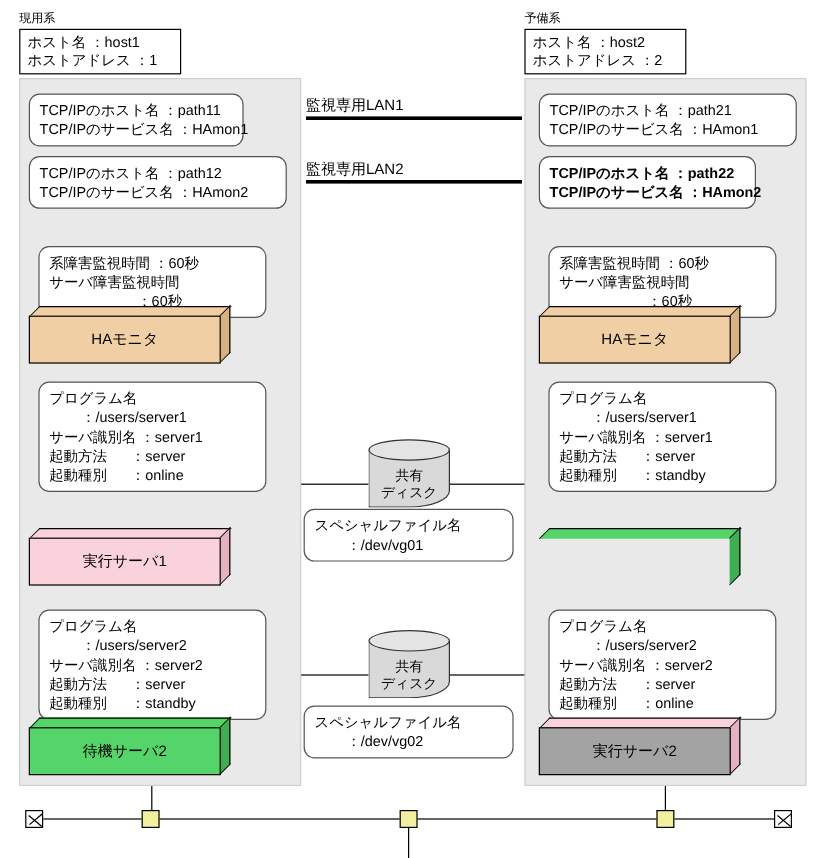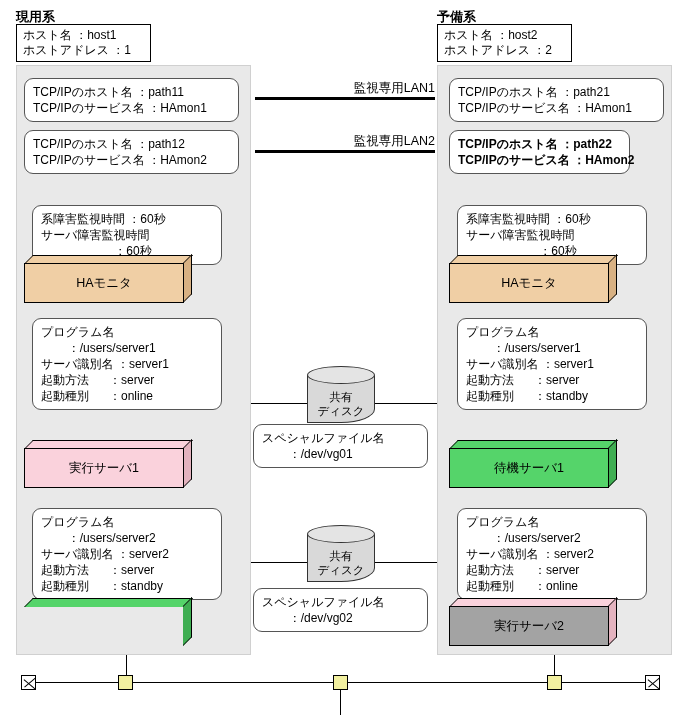--- a/index.html
+++ b/index.html
@@ -1,22 +1,22 @@
 <!DOCTYPE html>
 <html><head>
 <meta charset="utf-8">
 <style>
   html,body{margin:0;padding:0;background:#ffffff;}
   body{width:681px;height:715px;position:relative;font-family:"Liberation Sans","DejaVu Sans",sans-serif;color:#000;}
   .abs{position:absolute;box-sizing:border-box;}
-  .lbl{font-size:13px;white-space:nowrap;font-weight:bold;}
+  .lbl{font-size:10px;white-space:nowrap;}
   .hostbox{border:1px solid #000;background:#fff;font-size:12px;line-height:15px;padding:3px 6px;white-space:pre;}
   .sysbox{background:#e9e9e9;border:1px solid #d0d0d0;}
   .infobox{border:1px solid #555;border-radius:9px;background:#fff;font-size:12px;line-height:16px;padding:5px 8px;white-space:pre;}
-  .lanlabel{font-size:12.5px;text-align:right;white-space:nowrap;}
+  .lanlabel{font-size:12.5px;text-align:left;white-space:nowrap;}
   .lanline{background:#000;height:3px;}
   .thinline{background:#000;height:1px;}
   
   .block{position:absolute;}
   .block .face{position:absolute;left:0;top:8px;border:1px solid #000;box-sizing:border-box;display:flex;align-items:center;justify-content:center;font-size:12.5px;white-space:nowrap;}
   .block .top{position:absolute;border:1px solid #000;border-bottom:none;box-sizing:border-box;}
   .block .side{position:absolute;border:1px solid #000;border-left:none;box-sizing:border-box;}
   
   .cyl{position:absolute;}
   .cyl .body{position:absolute;left:0;top:9px;width:100%;border-left:1px solid #333;border-right:1px solid #333;border-bottom:1px solid #333;border-radius:0 0 50%/0 0 14px 14px;background:#d9d9d9;box-sizing:border-box;}
@@ -43,21 +43,21 @@
 ホストアドレス ：1</div>
 <div class="abs hostbox" style="left:437px;top:24px;width:135px;">ホスト名 ：host2
 ホストアドレス ：2</div>
 
 <div class="abs lanlabel" style="left:255px;top:80px;width:180px;">監視専用LAN1</div>
 <div class="abs lanline" style="left:255px;top:97px;width:180px;"></div>
 
 <div class="abs lanlabel" style="left:255px;top:133px;width:180px;">監視専用LAN2</div>
 <div class="abs lanline" style="left:255px;top:150px;width:180px;"></div>
 
-<div class="abs infobox" style="left:24px;top:78px;width:215px;">TCP/IPのホスト名 ：path11
+<div class="abs infobox" style="left:24px;top:78px;width:179px;">TCP/IPのホスト名 ：path11
 TCP/IPのサービス名 ：HAmon1</div>
 <div class="abs infobox" style="left:24px;top:130px;width:215px;">TCP/IPのホスト名 ：path12
 TCP/IPのサービス名 ：HAmon2</div>
 
 <div class="abs infobox" style="left:449px;top:78px;width:215px;">TCP/IPのホスト名 ：path21
 TCP/IPのサービス名 ：HAmon1</div>
 <div class="abs infobox" style="left:449px;top:130px;width:181px;font-weight:bold;">TCP/IPのホスト名 ：path22
 TCP/IPのサービス名 ：HAmon2</div>
 
 <div class="abs infobox" style="left:32px;top:205px;width:190px;">系障害監視時間 ：60秒
@@ -96,39 +96,39 @@
 <div class="block" style="left:24px;top:440px;width:168px;height:48px;text-align:center;">
   <div class="top" style="left:0;top:0;width:160px;height:9px;background:#fad2dc;transform:skewX(-45deg);transform-origin:bottom left;"></div>
   <div class="side" style="left:159px;top:8px;width:9px;height:40px;background:#e4b3bf;transform:skewY(-45deg);transform-origin:top left;"></div>
   <div class="face" style="width:160px;height:40px;background:#fad2dc;">
     <span>実行サーバ1</span>
   </div>
 </div>
 <div class="block" style="left:449px;top:440px;width:168px;height:48px;">
   <div class="top" style="left:0;top:0;width:160px;height:9px;background:#55d46a;transform:skewX(-45deg);transform-origin:bottom left;"></div>
   <div class="side" style="left:159px;top:8px;width:9px;height:40px;background:#3fae52;transform:skewY(-45deg);transform-origin:top left;"></div>
-  <div class="face" style="width:160px;height:40px;background:#55d46a;">
-    <span>待機サーバ1</span>
-  </div>
 </div>
 
 <div class="abs infobox" style="left:32px;top:508px;width:190px;">プログラム名
         ：/users/server2
 サーバ識別名 ：server2
 起動方法      ：server
 起動種別      ：standby</div>
 <div class="abs infobox" style="left:457px;top:508px;width:190px;">プログラム名
         ：/users/server2
 サーバ識別名 ：server2
 起動方法      ：server
 起動種別      ：online</div>
 
 <div class="block" style="left:24px;top:598px;width:168px;height:48px;">
   <div class="top" style="left:0;top:0;width:160px;height:9px;background:#55d46a;transform:skewX(-45deg);transform-origin:bottom left;"></div>
   <div class="side" style="left:159px;top:8px;width:9px;height:40px;background:#3fae52;transform:skewY(-45deg);transform-origin:top left;"></div>
+  <div class="face" style="width:160px;height:40px;background:#55d46a;">
+    <span>待機サーバ2</span>
+  </div>
 </div>
 <div class="block" style="left:449px;top:598px;width:168px;height:48px;">
   <div class="top" style="left:0;top:0;width:160px;height:9px;background:#fad2dc;transform:skewX(-45deg);transform-origin:bottom left;"></div>
   <div class="side" style="left:159px;top:8px;width:9px;height:40px;background:#e4b3bf;transform:skewY(-45deg);transform-origin:top left;"></div>
   <div class="face" style="width:160px;height:40px;background:#a3a3a3;">
     <span>実行サーバ2</span>
   </div>
 </div>
 
 <div class="abs thinline" style="left:251px;top:403px;width:56px;"></div>

